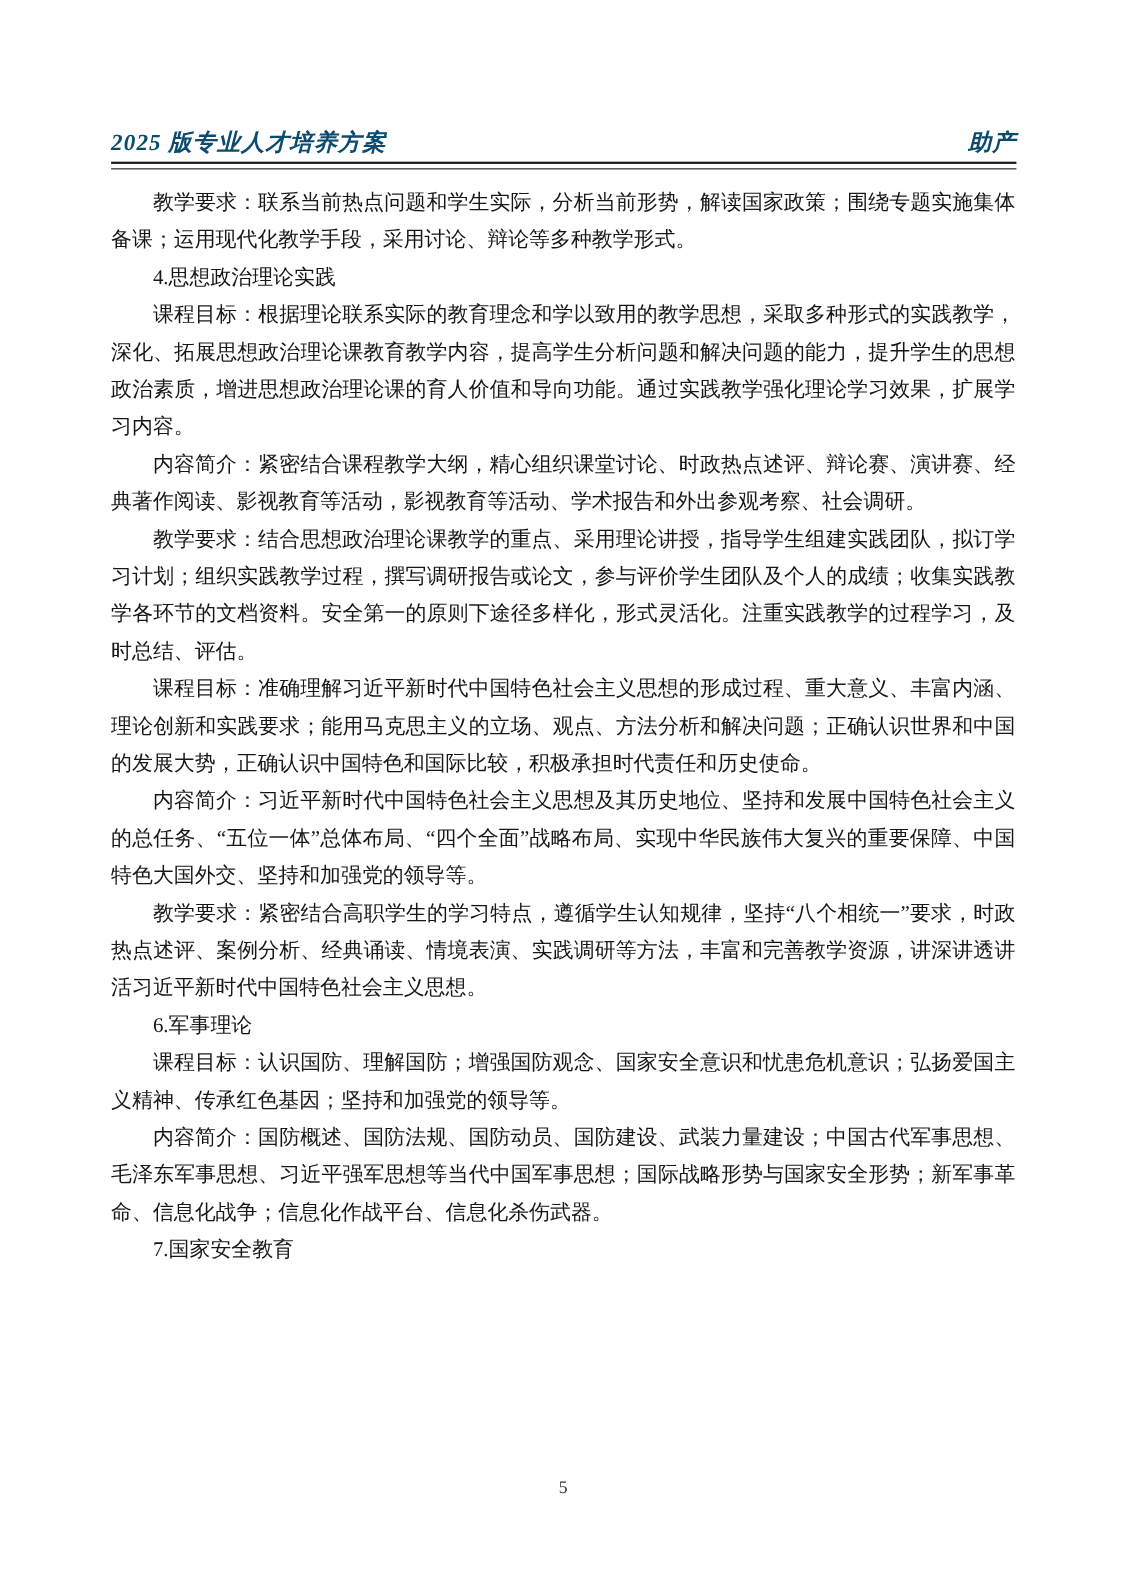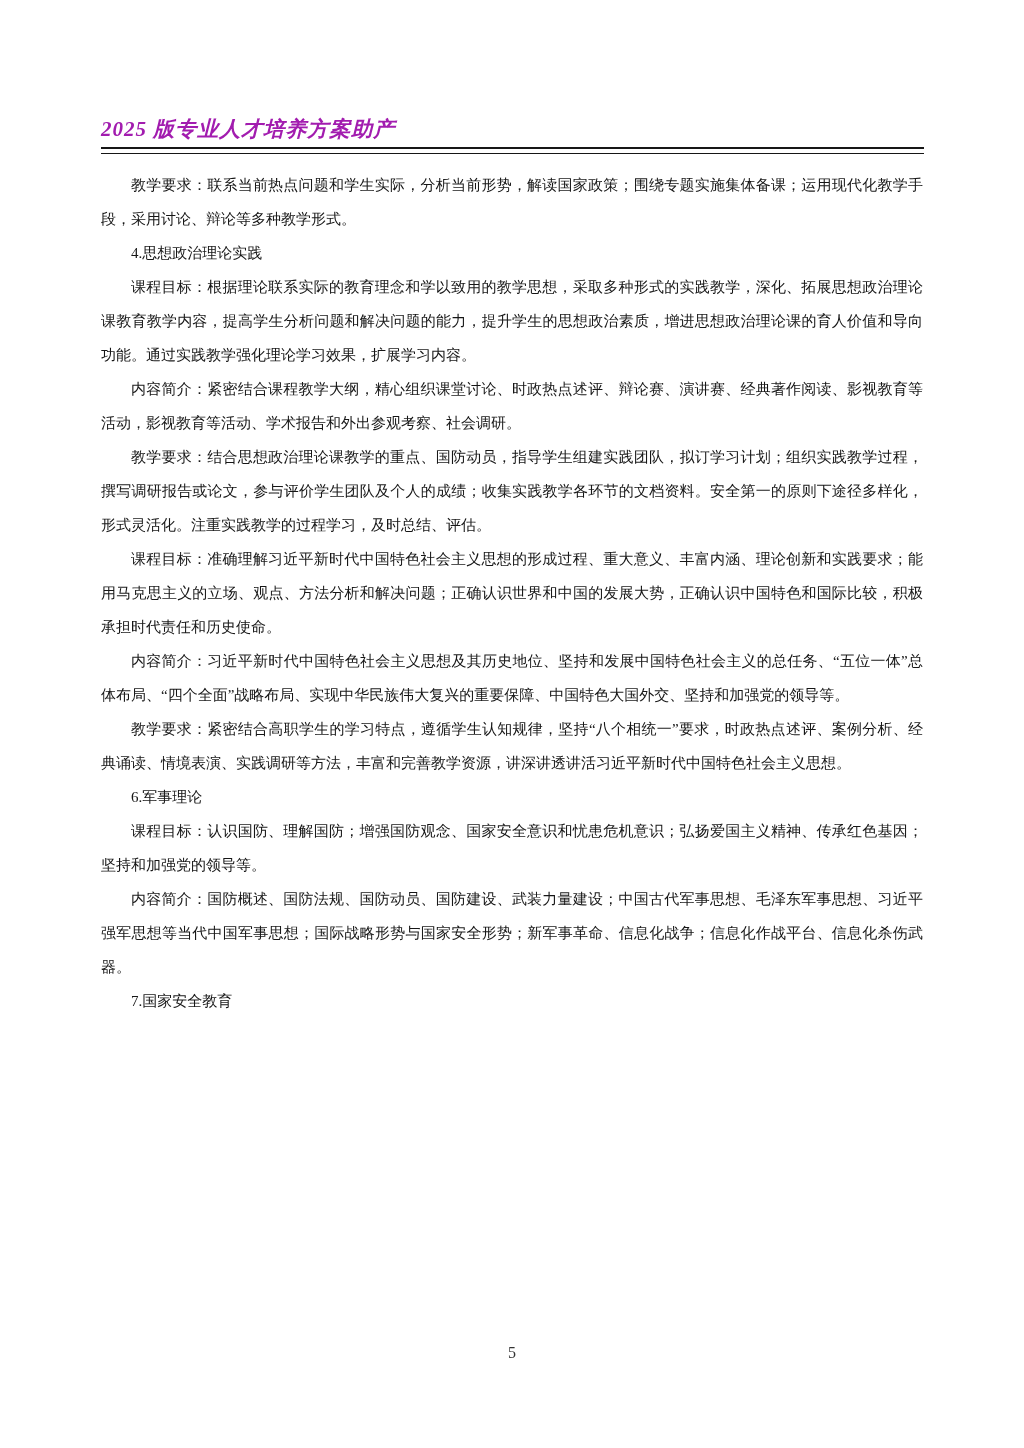--- a/index.html
+++ b/index.html
@@ -18,41 +18,42 @@
   }
   
   .header {
     position: absolute;
     top: 116px;
     left: 101px;
     right: 100px;
   }
   .header-row {
     display: flex;
+    justify-content: space-between;
     align-items: flex-end;
     font-size: 21px;
     font-weight: bold;
     font-style: italic;
     letter-spacing: 1px;
     line-height: 26px;
-    color: #a21caf;
+    color: #0c4a6e;
   }
   .header-rule {
     margin-top: 5px;
     height: 4px;
     border-top: 2px solid #161616;
     border-bottom: 1px solid #161616;
   }
   
   .content {
     position: absolute;
     top: 168px;
     left: 101px;
     width: 822px;
-    font-size: 15px;
+    font-size: 19px;
     line-height: 34px;
     text-align: justify;
     color: #161616;
   }
   .content p {
     margin: 0;
     padding: 0;
     text-indent: 2em;
   }
   
@@ -77,21 +78,21 @@
       <span>助产</span>
     </div>
     <div class="header-rule"></div>
   </div>
 
   <div class="content">
       <p>教学要求：联系当前热点问题和学生实际，分析当前形势，解读国家政策；围绕专题实施集体备课；运用现代化教学手段，采用讨论、辩论等多种教学形式。</p>
       <p>4.思想政治理论实践</p>
       <p>课程目标：根据理论联系实际的教育理念和学以致用的教学思想，采取多种形式的实践教学，深化、拓展思想政治理论课教育教学内容，提高学生分析问题和解决问题的能力，提升学生的思想政治素质，增进思想政治理论课的育人价值和导向功能。通过实践教学强化理论学习效果，扩展学习内容。</p>
       <p>内容简介：紧密结合课程教学大纲，精心组织课堂讨论、时政热点述评、辩论赛、演讲赛、经典著作阅读、影视教育等活动，影视教育等活动、学术报告和外出参观考察、社会调研。</p>
-      <p>教学要求：结合思想政治理论课教学的重点、国防动员，指导学生组建实践团队，拟订学习计划；组织实践教学过程，撰写调研报告或论文，参与评价学生团队及个人的成绩；收集实践教学各环节的文档资料。安全第一的原则下途径多样化，形式灵活化。注重实践教学的过程学习，及时总结、评估。</p>
+      <p>教学要求：结合思想政治理论课教学的重点、采用理论讲授，指导学生组建实践团队，拟订学习计划；组织实践教学过程，撰写调研报告或论文，参与评价学生团队及个人的成绩；收集实践教学各环节的文档资料。安全第一的原则下途径多样化，形式灵活化。注重实践教学的过程学习，及时总结、评估。</p>
       <p>课程目标：准确理解习近平新时代中国特色社会主义思想的形成过程、重大意义、丰富内涵、理论创新和实践要求；能用马克思主义的立场、观点、方法分析和解决问题；正确认识世界和中国的发展大势，正确认识中国特色和国际比较，积极承担时代责任和历史使命。</p>
       <p>内容简介：习近平新时代中国特色社会主义思想及其历史地位、坚持和发展中国特色社会主义的总任务、“五位一体”总体布局、“四个全面”战略布局、实现中华民族伟大复兴的重要保障、中国特色大国外交、坚持和加强党的领导等。</p>
       <p>教学要求：紧密结合高职学生的学习特点，遵循学生认知规律，坚持“八个相统一”要求，时政热点述评、案例分析、经典诵读、情境表演、实践调研等方法，丰富和完善教学资源，讲深讲透讲活习近平新时代中国特色社会主义思想。</p>
       <p>6.军事理论</p>
       <p>课程目标：认识国防、理解国防；增强国防观念、国家安全意识和忧患危机意识；弘扬爱国主义精神、传承红色基因；坚持和加强党的领导等。</p>
       <p>内容简介：国防概述、国防法规、国防动员、国防建设、武装力量建设；中国古代军事思想、毛泽东军事思想、习近平强军思想等当代中国军事思想；国际战略形势与国家安全形势；新军事革命、信息化战争；信息化作战平台、信息化杀伤武器。</p>
       <p>7.国家安全教育</p>
     </div>
 
   <div class="footer">

